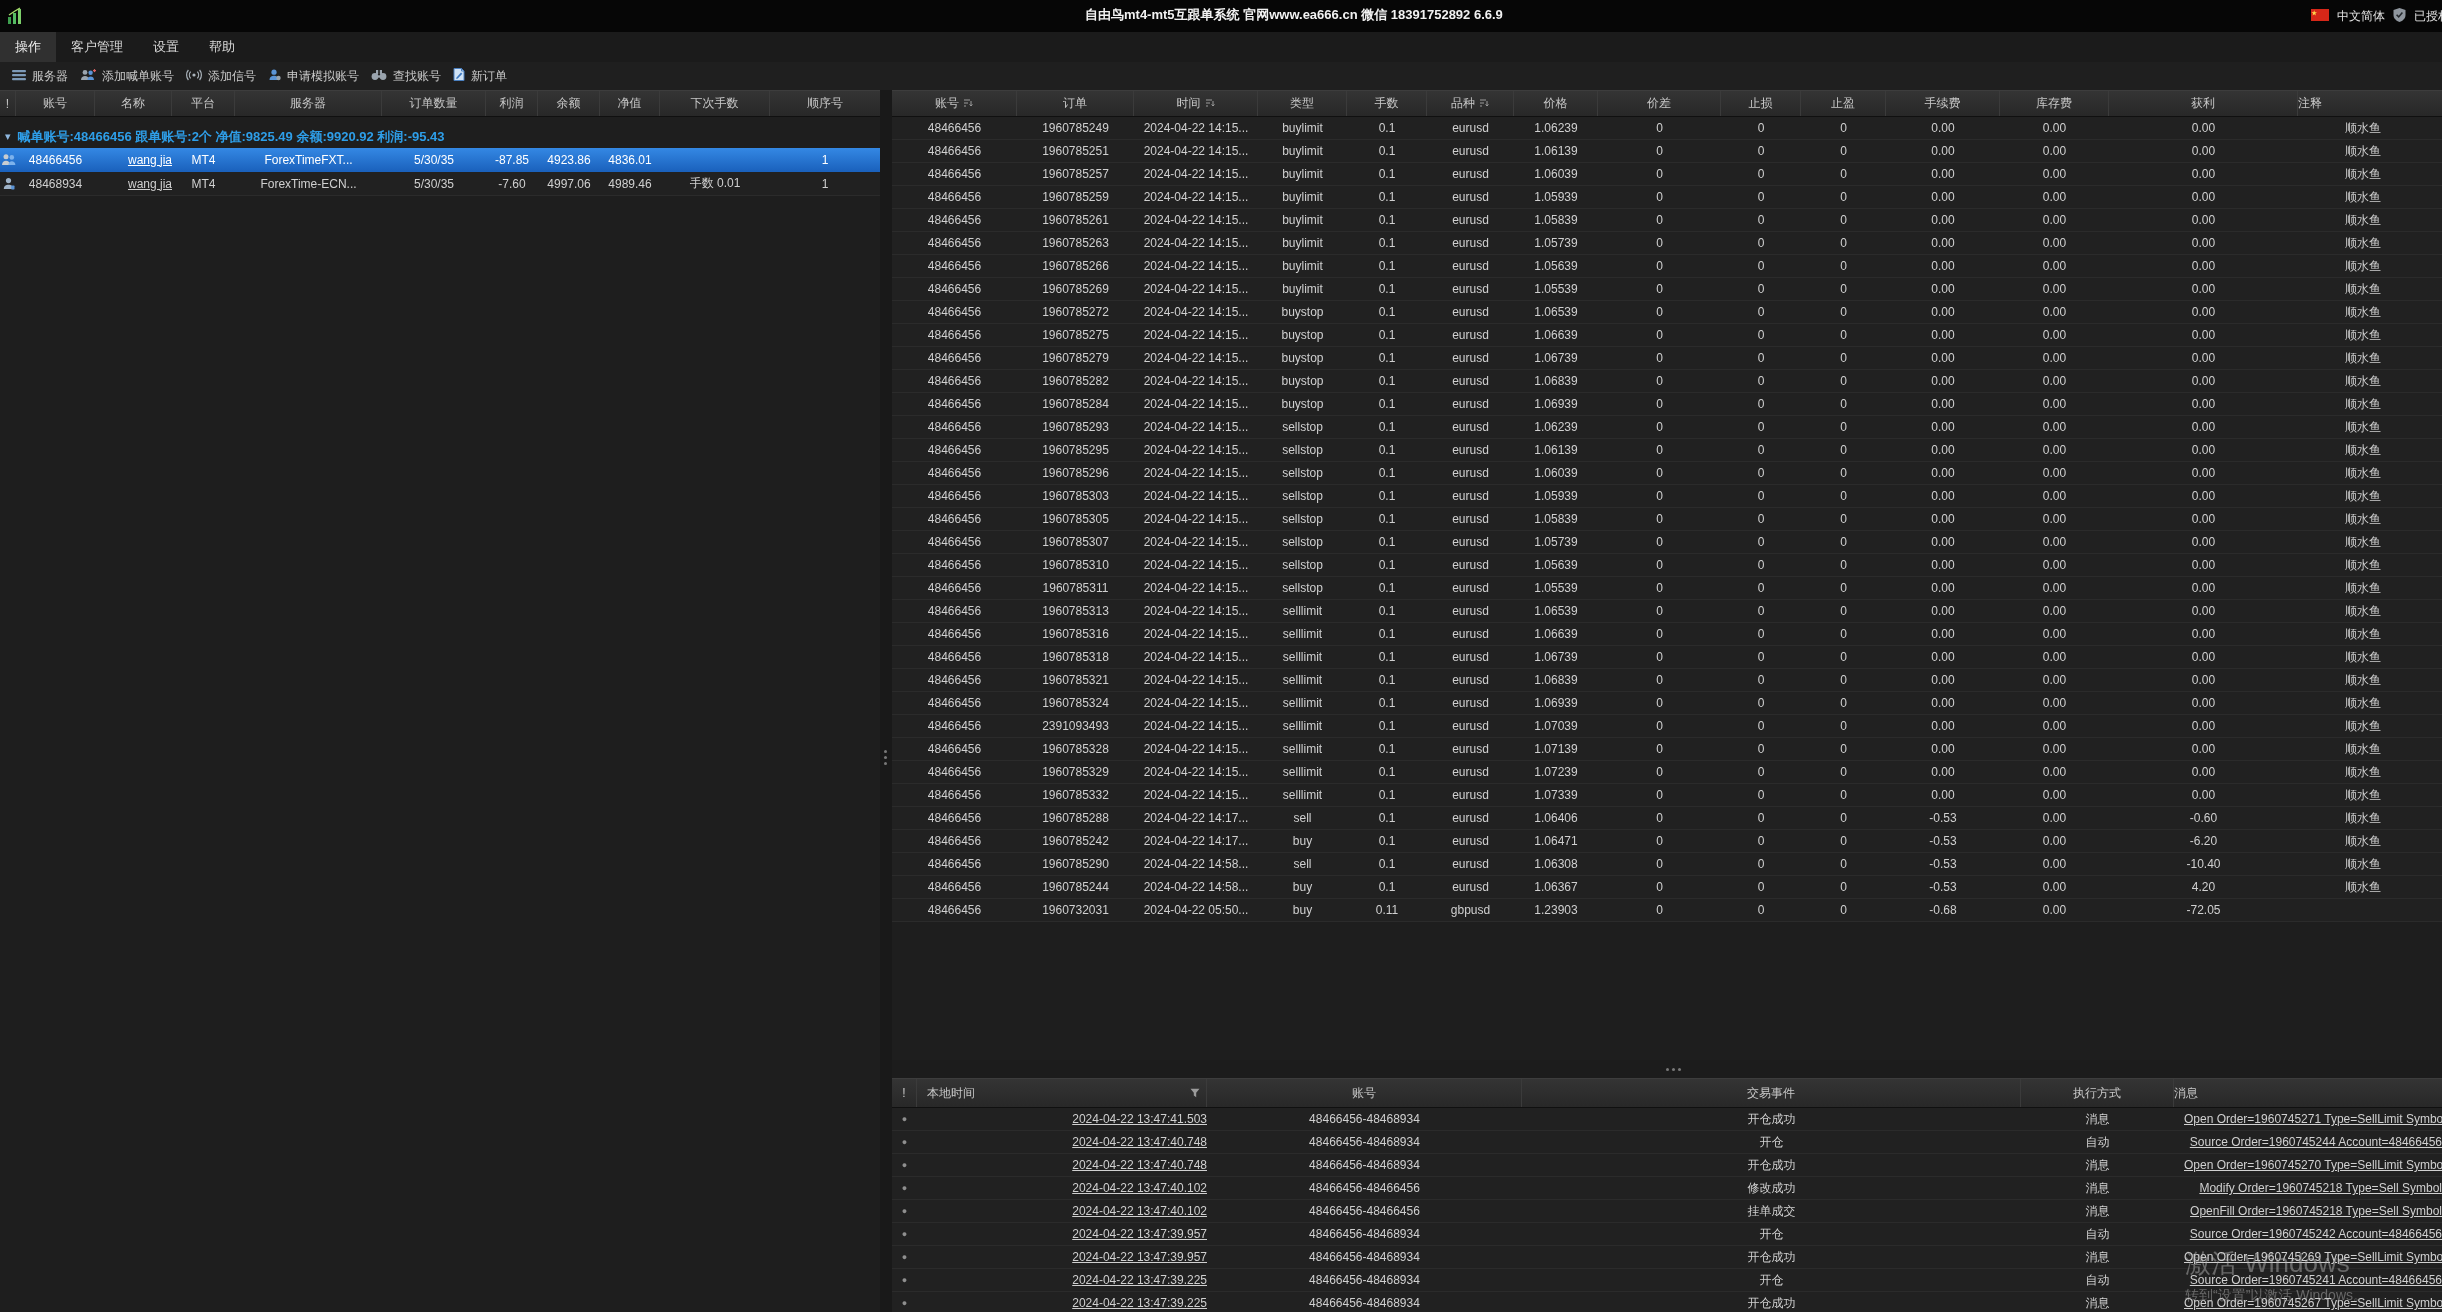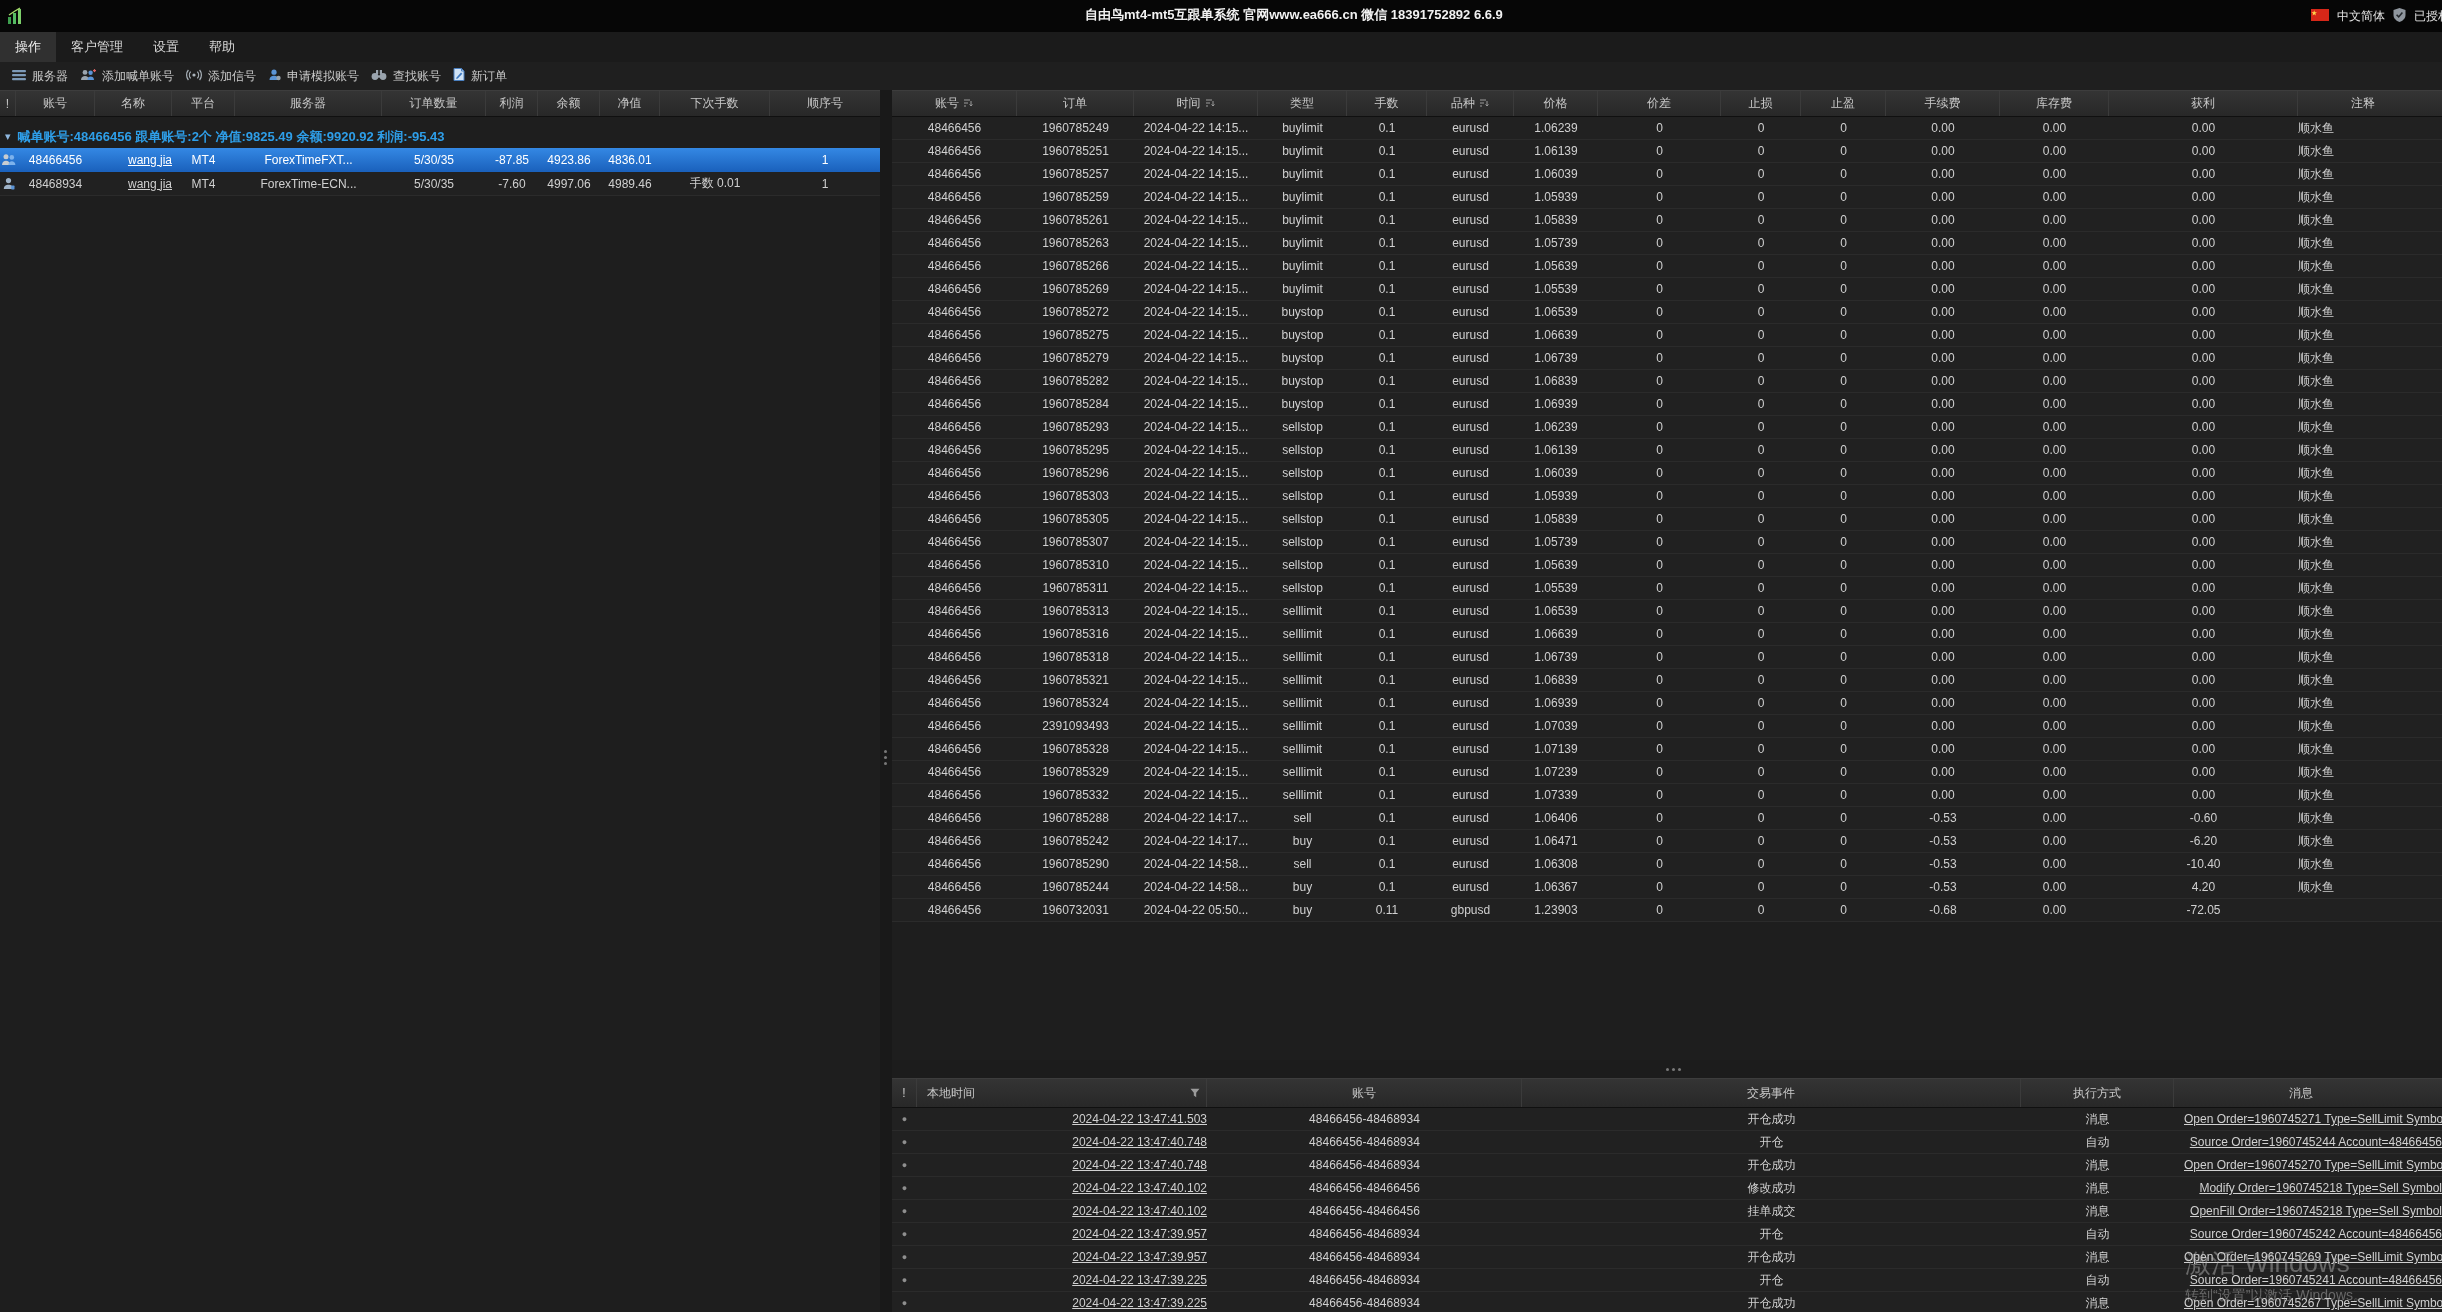--- a/index.html
+++ b/index.html
@@ -35,21 +35,21 @@
   .tool-btn svg{flex:0 0 auto;}
 
   
   .thead{display:grid;align-items:center;height:25px;font-size:12px;color:#c8c8c8;
          background:linear-gradient(#343434,#282828);border-top:1px solid #3d3d3d;border-bottom:1px solid #101010;}
   .thead .hc{position:relative;height:100%;display:flex;align-items:center;justify-content:center;gap:4px;border-right:1px solid #3b3b3b;overflow:hidden;white-space:nowrap;}
   .thead .hc:last-child{border-right:none;}
   .trow{display:grid;align-items:center;height:22px;font-size:12px;color:#d0d0d0;background:#212121;border-bottom:1px solid #2b2b2b;}
   .trow .c{overflow:hidden;white-space:nowrap;text-align:center;}
   .c.al{text-align:right;padding-left:10px;text-decoration:underline;}
-  .c.ar{text-align:left;padding-right:14px;}
+  .c.ar{text-align:center;padding-right:14px;}
 
   .grid-acc{grid-template-columns:16px 79px 77px 63px 147px 104px 52px 62px 60px 110px auto;}
   .grid-ord{grid-template-columns:125px 117px 124px 89px 80px 87px 84px 123px 80px 85px 114px 109px 189px auto;}
   .grid-log{grid-template-columns:25px 290px 315px 499px 153px auto;}
 
   
   .left-panel{position:absolute;left:0;top:90px;width:880px;bottom:0;background:#1e1e1e;border-right:1px solid #101010;}
   .acc-tree{margin-top:8px;}
   .group-row{display:flex;align-items:center;height:23px;padding-left:5px;gap:7px;}
   .tw{color:#8fb8e0;font-size:11px;}
@@ -64,21 +64,21 @@
   .dots-v{position:absolute;left:4px;top:660px;width:3px;height:3px;border-radius:50%;background:#787878;
           box-shadow:0 6px 0 #787878,0 12px 0 #787878;}
   .h-splitter{position:absolute;left:892px;top:1060px;width:1550px;height:18px;display:flex;align-items:center;justify-content:center;}
   .dots-h{width:3px;height:3px;border-radius:50%;background:#787878;box-shadow:6px 0 0 #787878,12px 0 0 #787878;}
 
   
   .log-panel{position:absolute;left:892px;top:1078px;width:1550px;bottom:0;background:#1e1e1e;overflow:hidden;}
   .log-panel .thead{height:28px;}
   .bullet{font-size:9px;color:#8f8f8f;}
   .hc .funnel{position:absolute;right:6px;top:8px;}
-  .hc.h-msg{justify-content:center;padding-right:14px;}
+  .hc.h-msg{justify-content:flex-start;padding-right:14px;}
   .hc.h-time{justify-content:flex-start;padding-left:10px;}
 
   
   .watermark{position:absolute;left:2185px;top:1246px;color:rgba(190,190,190,.45);pointer-events:none;white-space:nowrap;}
   .wm1{font-size:26px;}
   .wm2{font-size:14px;margin-top:6px;}
 </style>
 </head>
 <body>
 

